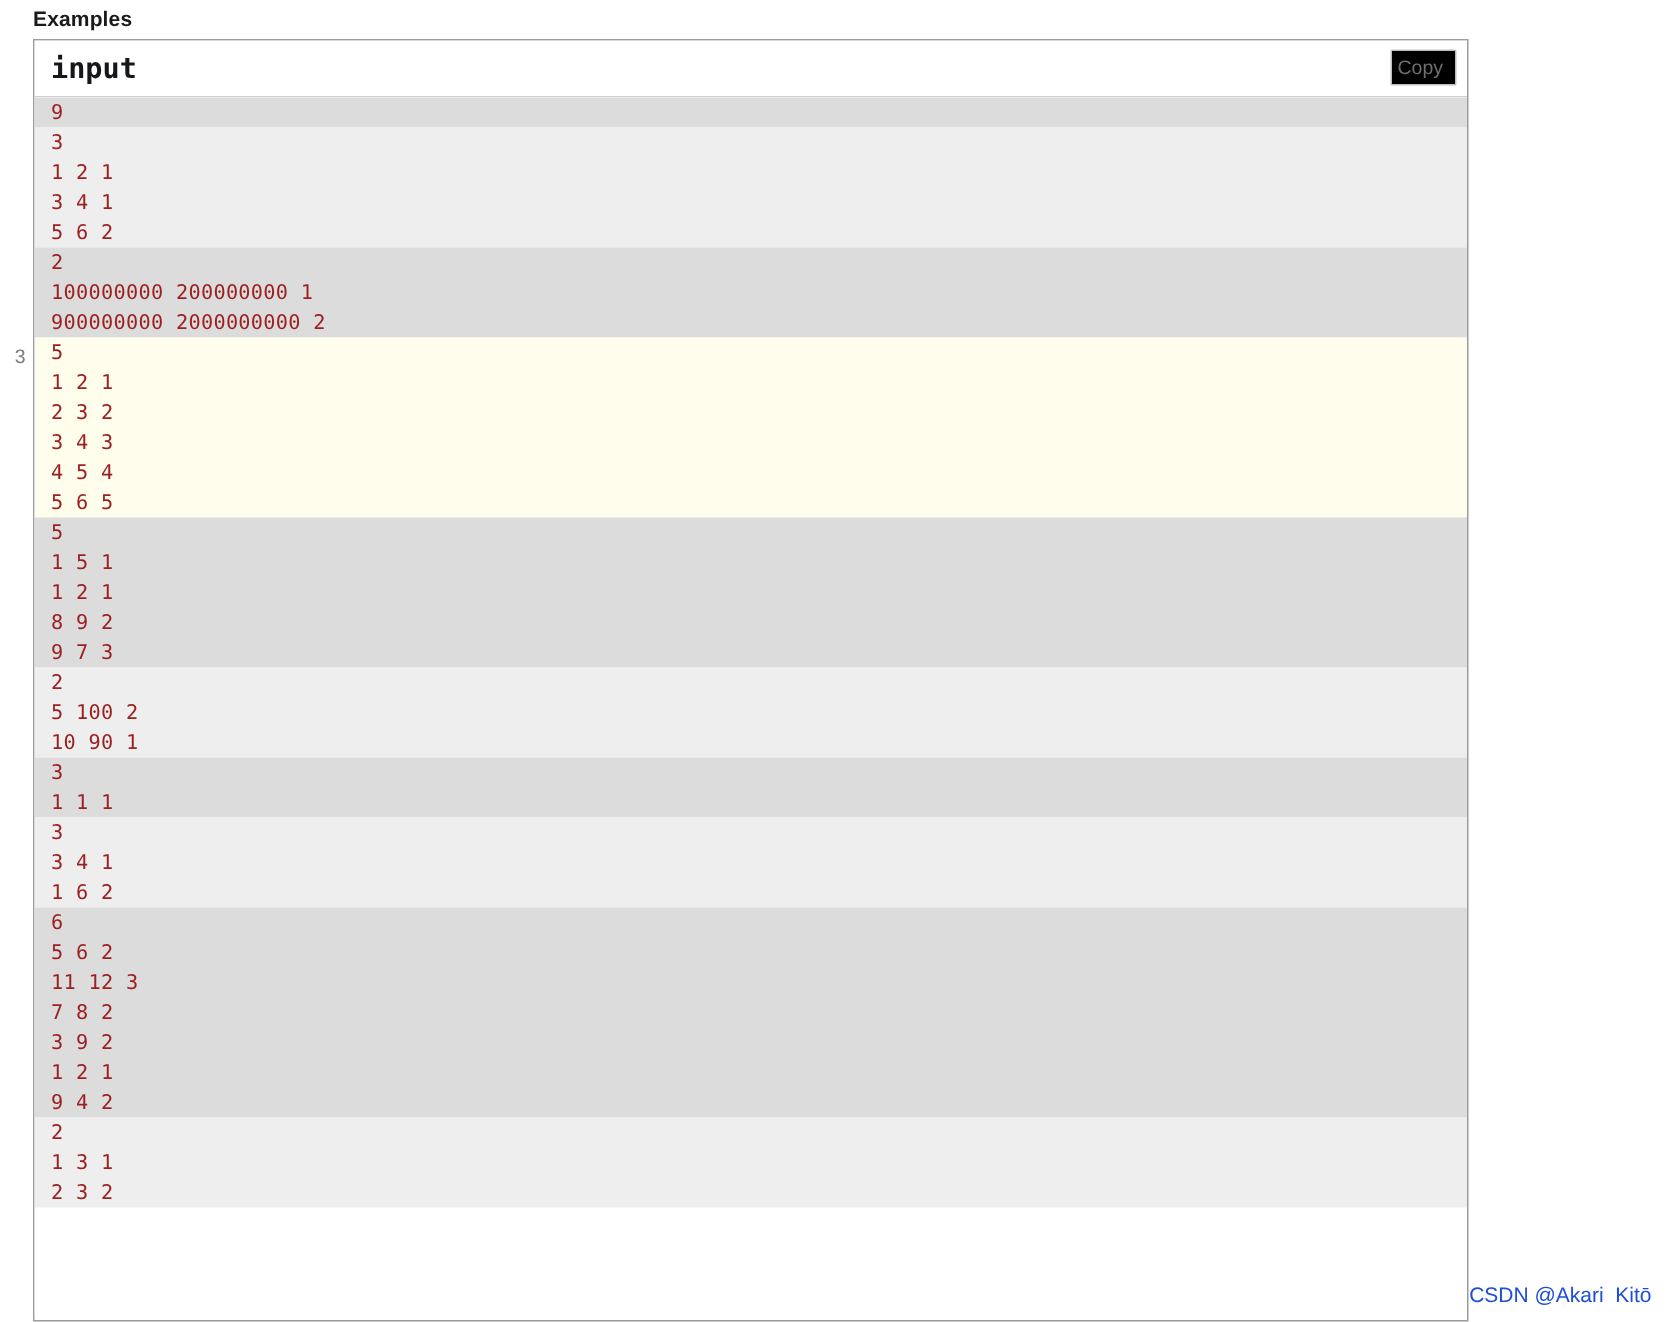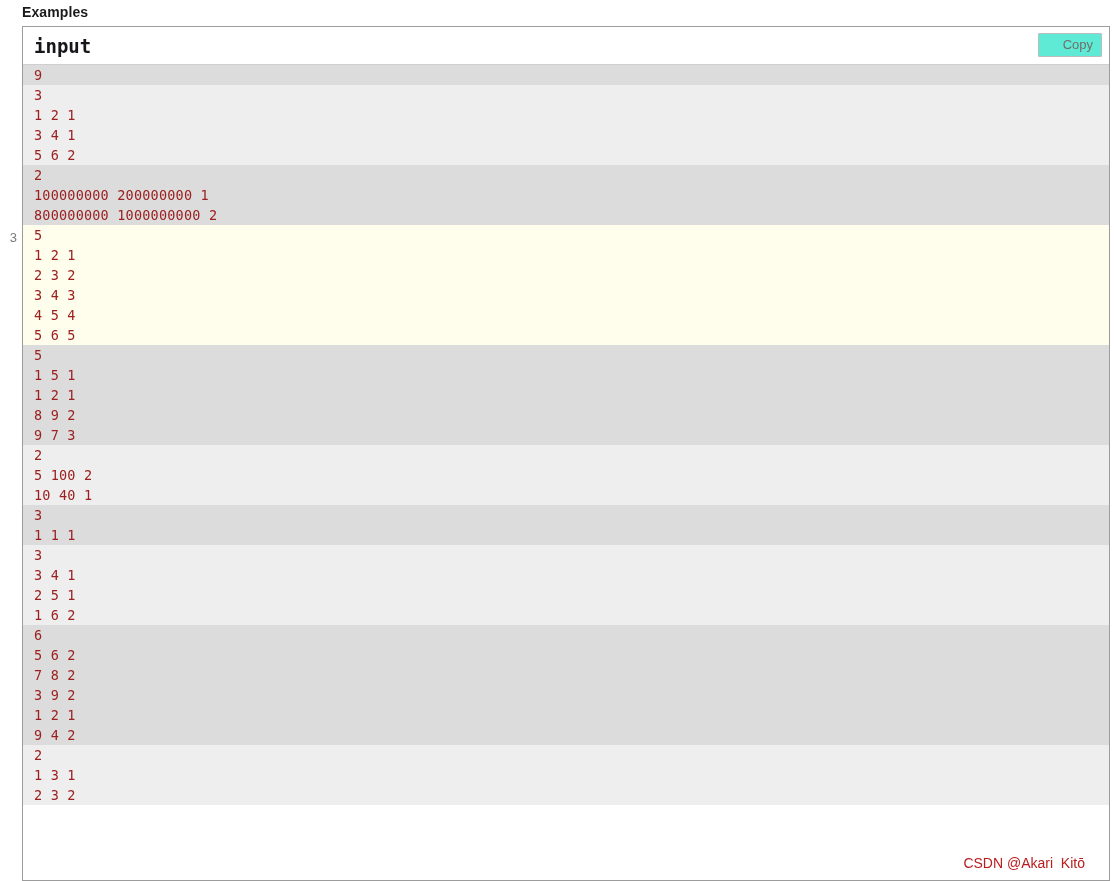--- a/index.html
+++ b/index.html
@@ -40,21 +40,21 @@
     font-size: 13px;
     color: #7b7b7b;
     font-family: "Liberation Sans", sans-serif;
     line-height: 20px;
   }
 
   .code-box {
     position: absolute;
     left: 22px;
     top: 26px;
-    width: 1088px;
+    width: 957px;
     height: 855px;
     border: 1px solid #9c9c9c;
     box-sizing: border-box;
     background: #ffffff;
     overflow: hidden;
   }
 
   .code-header {
     position: relative;
     height: 38px;
@@ -69,23 +69,23 @@
     font-family: "DejaVu Sans Mono", "Liberation Mono", monospace;
     font-size: 19px;
     font-weight: bold;
     color: #16171a;
     line-height: 24px;
   }
   .copy-button {
     position: absolute;
     right: 7px;
     top: 6px;
-    padding: 2px 8px 3px 24px;
+    padding: 2px 8px 3px 4px;
     border: 1px solid #bdbdbd;
-    background: #5eead4;
+    background: #000000;
     color: #6f6f6f;
     font-size: 13px;
     font-family: "Liberation Sans", sans-serif;
     line-height: 17px;
     border-radius: 1px;
     cursor: pointer;
   }
 
   .code-body {
     position: relative;
@@ -110,24 +110,24 @@
     padding-left: 11px;
     font-family: "DejaVu Sans Mono", "Liberation Mono", monospace;
     font-size: 13.5px;
     color: #9c2020;
     white-space: pre;
     letter-spacing: 0.2px;
   }
 
   .watermark {
     position: absolute;
-    right: 32px;
+    right: 16px;
     bottom: 10px;
     font-size: 14px;
-    color: #b91c1c;
+    color: #1d4ed8;
     font-family: "Liberation Sans", sans-serif;
     white-space: pre;
     pointer-events: none;
   }
 </style>
 </head>
 <body>
 
 <div class="page-title">Examples</div>
 
@@ -148,55 +148,55 @@
       </div>
       <div class="code-block band-light">
         <span class="code-line">3</span>
         <span class="code-line">1 2 1</span>
         <span class="code-line">3 4 1</span>
         <span class="code-line">5 6 2</span>
       </div>
       <div class="code-block band-dark">
         <span class="code-line">2</span>
         <span class="code-line">100000000 200000000 1</span>
-        <span class="code-line">800000000 1000000000 2</span>
+        <span class="code-line">900000000 2000000000 2</span>
       </div>
       <div class="code-block band-hl">
         <span class="code-line">5</span>
         <span class="code-line">1 2 1</span>
         <span class="code-line">2 3 2</span>
         <span class="code-line">3 4 3</span>
         <span class="code-line">4 5 4</span>
         <span class="code-line">5 6 5</span>
       </div>
       <div class="code-block band-dark">
         <span class="code-line">5</span>
         <span class="code-line">1 5 1</span>
         <span class="code-line">1 2 1</span>
         <span class="code-line">8 9 2</span>
         <span class="code-line">9 7 3</span>
       </div>
       <div class="code-block band-light">
         <span class="code-line">2</span>
         <span class="code-line">5 100 2</span>
-        <span class="code-line">10 40 1</span>
+        <span class="code-line">10 90 1</span>
       </div>
       <div class="code-block band-dark">
         <span class="code-line">3</span>
         <span class="code-line">1 1 1</span>
       </div>
       <div class="code-block band-light">
         <span class="code-line">3</span>
         <span class="code-line">3 4 1</span>
-        <span class="code-line">2 5 1</span>
         <span class="code-line">1 6 2</span>
       </div>
       <div class="code-block band-dark">
         <span class="code-line">6</span>
         <span class="code-line">5 6 2</span>
+        <span class="code-line">11 12 3</span>
         <span class="code-line">7 8 2</span>
         <span class="code-line">3 9 2</span>
         <span class="code-line">1 2 1</span>
         <span class="code-line">9 4 2</span>
       </div>
       <div class="code-block band-light">
         <span class="code-line">2</span>
         <span class="code-line">1 3 1</span>
         <span class="code-line">2 3 2</span>
       </div>

